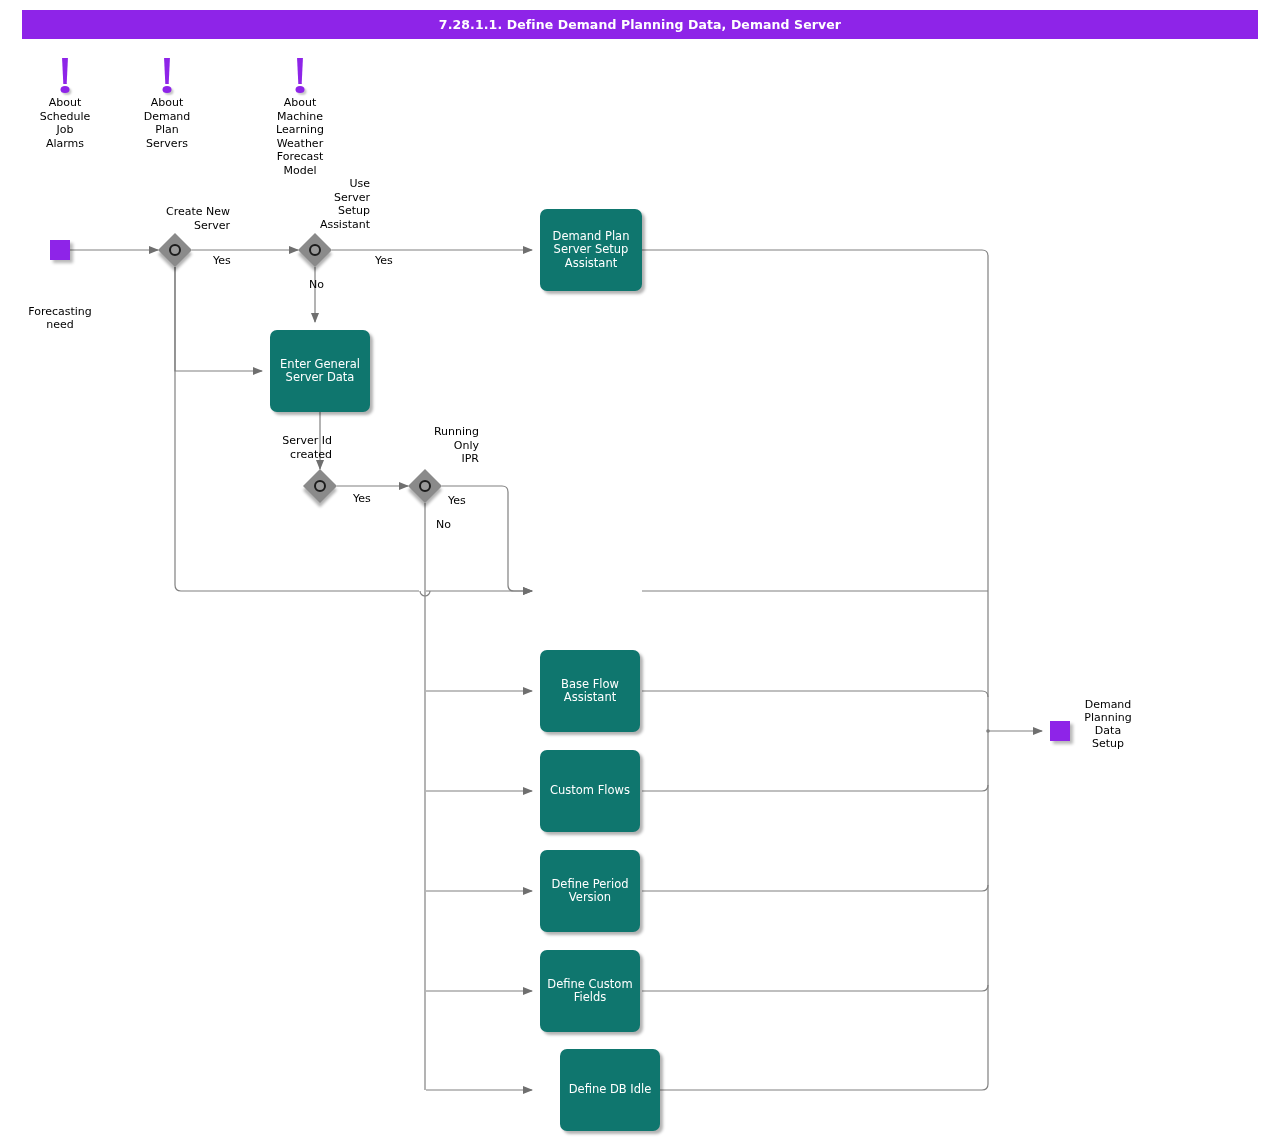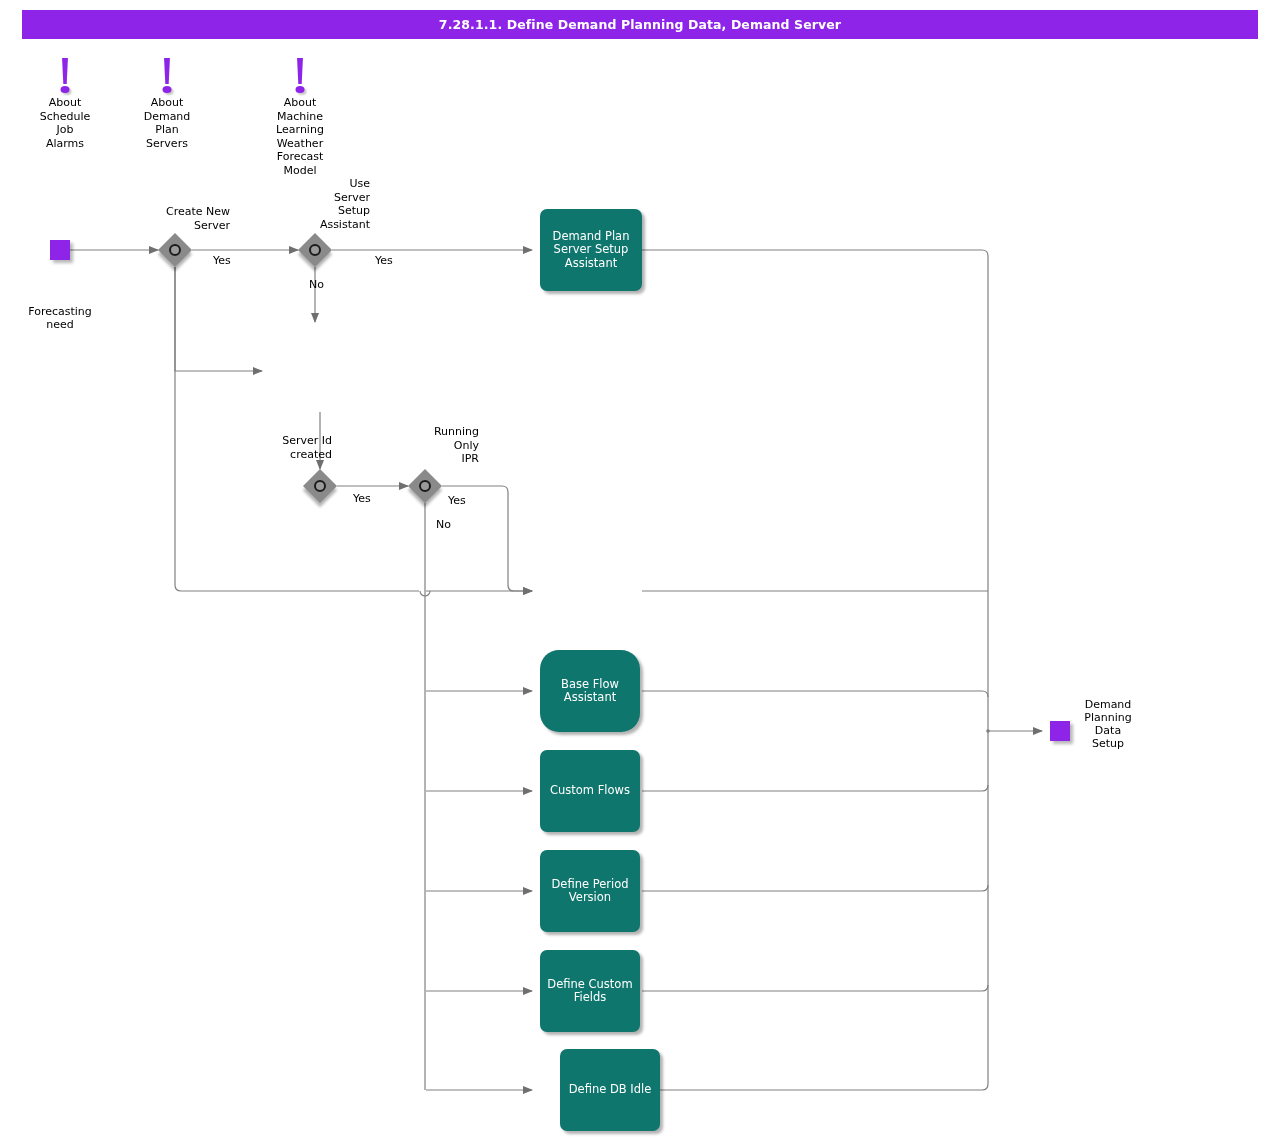--- a/index.html
+++ b/index.html
@@ -214,23 +214,27 @@
   <div class="edge-label" style="left:353px;top:492px;">Yes</div>
   <div class="edge-label" style="left:448px;top:494px;">Yes</div>
   <div class="edge-label" style="left:436px;top:518px;">No</div>
 
   <div class="node proc" style="left:540px;top:209px;width:102px;height:82px;">
     <span>Demand Plan
 Server Setup
 Assistant</span>
   </div>
 
-
-
-  <div class="node proc" style="left:540px;top:650px;width:100px;height:82px;border-radius:19px;">
+  <div class="node proc" style="left:270px;top:330px;width:100px;height:82px;">
+    <span>Enter General
+Server Data</span>
+  </div>
+
+
+  <div class="node proc" style="left:540px;top:650px;width:100px;height:82px;">
     <span>Base Flow
 Assistant</span>
   </div>
 
   <div class="node proc" style="left:540px;top:750px;width:100px;height:82px;">
     <span>Custom Flows</span>
   </div>
 
   <div class="node proc" style="left:540px;top:950px;width:100px;height:82px;">
     <span>Define Custom

